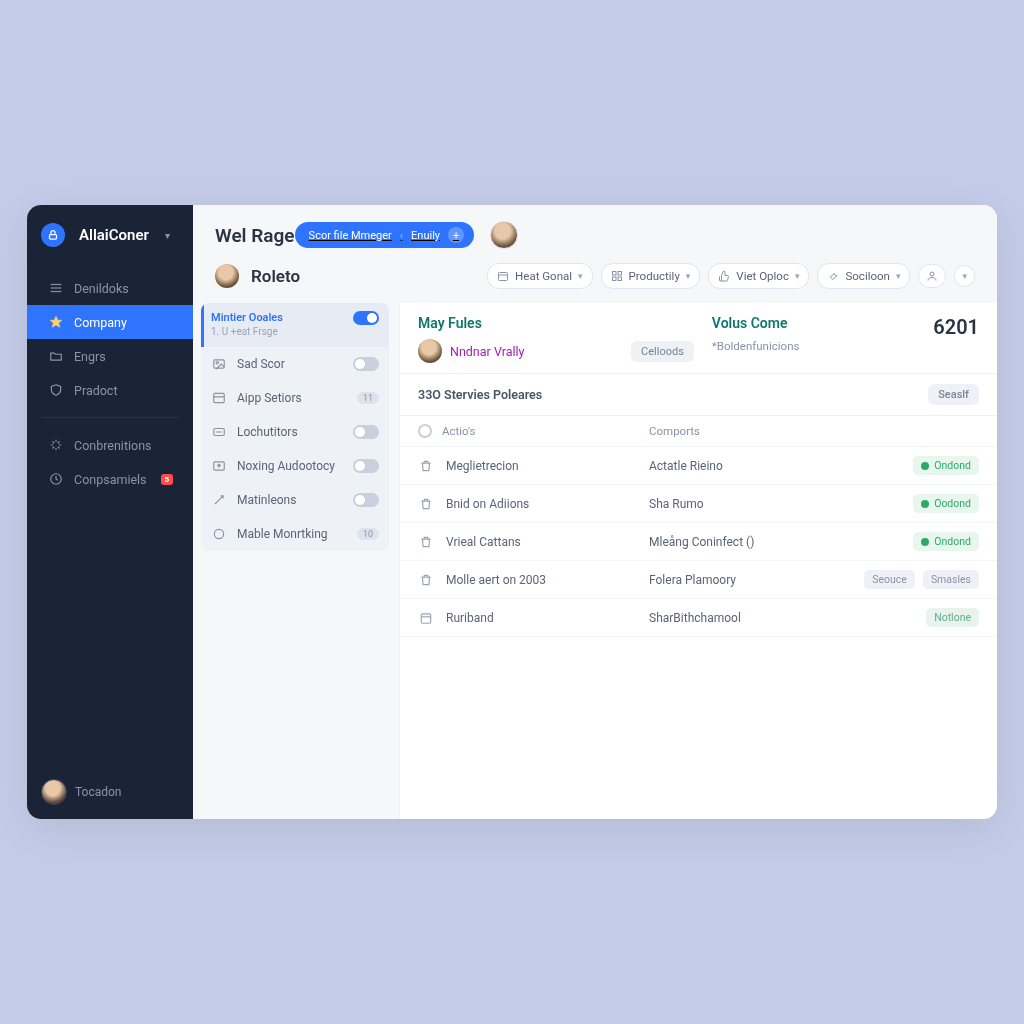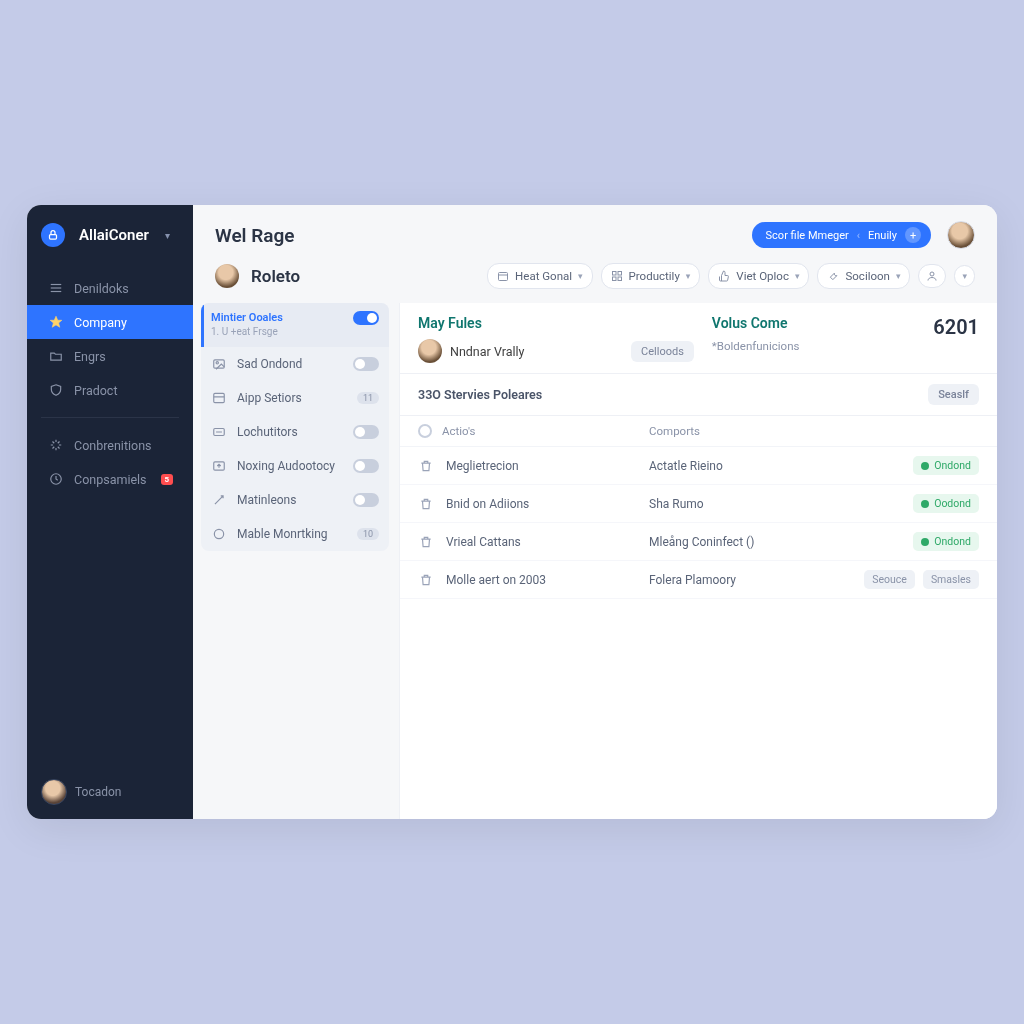--- a/index.html
+++ b/index.html
@@ -71,25 +71,25 @@
     .avatar-sm {
       width:26px; height:26px; border-radius:50%;
       background: radial-gradient(circle at 45% 35%, #e8c8a8 35%, #5a4438 70%);
       border:1px solid #3a4660;
     }
     .footer-label { color:#8a93a8; font-size:12px; }
 
     
     .main { flex:1; display:flex; flex-direction:column; background:#f6f7f9; }
     .topbar {
-      display:flex; align-items:center; justify-content:space-between;
+      display:flex; align-items:center; justify-content:flex-start;
       padding:16px 22px 14px 22px;
     }
     .page-title { font-size:19px; font-weight:600; color:#2b3445; }
-    .topbar-right { display:flex; align-items:center; gap:16px; }
+    .topbar-right { display:flex; align-items:center; gap:16px;text-decoration:underline; }
     .pill-btn {
       display:flex; align-items:center; gap:8px;
       background:#2e74ff; color:#fff;
       border-radius:20px; padding:5px 10px 5px 14px;
       font-size:11px; cursor:pointer;
     }
     .pill-sep { opacity:.5; }
     .pill-plus {
       width:16px; height:16px; border-radius:50%;
       background:rgba(255,255,255,.25); display:flex; align-items:center; justify-content:center;
@@ -165,21 +165,21 @@
 
     
     .pane { flex:1; background:#fff; border-left:1px solid #eef0f5; display:flex; flex-direction:column; }
     .pane-header {
       display:flex; padding:12px 18px 10px 18px; border-bottom:1px solid #eef0f5;
     }
     .pane-col-l { flex:1.1; }
     .pane-col-r { flex:1; display:flex; align-items:flex-start; justify-content:space-between; }
     .pane-title { font-size:14px; font-weight:600; color:#0f766e; margin-bottom:8px; }
     .user-line { display:flex; align-items:center; gap:8px; }
-    .user-name { font-size:12.5px; color:#404040; }
+    .user-name { font-size:12.5px; color:#a21caf; }
     .chip {
       background:#eef1f6; color:#7a8399; font-size:11px;
       border-radius:6px; padding:4px 10px; margin-left:auto; margin-right:18px;
     }
     .sub-label { font-size:11.5px; color:#8a93a8; }
     .big-num { font-size:20px; font-weight:600; color:#2b3445; }
 
     .section-row {
       display:flex; align-items:center; justify-content:space-between;
       padding:10px 18px; border-bottom:1px solid #eef0f5;
@@ -390,21 +390,21 @@
             <span class="toggle on"></span>
           </div>
           <div class="filter-item">
             <span class="filter-icn">
                 <svg width="14" height="14" viewBox="0 0 24 24" fill="none" stroke-width="2">
                   <rect x="3" y="5" width="18" height="14" rx="2"></rect>
                   <circle cx="9" cy="10" r="2"></circle>
                   <path d="M21 17l-5-5-9 9"></path>
                 </svg>
               </span>
-            <span>Sad Ondond</span>
+            <span>Sad Scor</span>
             <span class="toggle"></span>
           </div>
           <div class="filter-item">
             <span class="filter-icn">
                 <svg width="14" height="14" viewBox="0 0 24 24" fill="none" stroke-width="2">
                   <rect x="3" y="4" width="18" height="16" rx="2"></rect>
                   <line x1="3" y1="10" x2="21" y2="10"></line>
                 </svg>
               </span>
             <span>Aipp Setiors</span>
@@ -538,18 +538,33 @@
               </span>
             <span>Molle aert on 2003</span>
           </div>
           <div class="c2">Folera Plamoory</div>
           <div class="c3">
             <span class="tag-gray">Seouce</span>
             <span class="tag-gray">Smasles</span>
           </div>
         </div>
 
+        <div class="row">
+          <div class="c1">
+            <span class="row-icn">
+                <svg width="14" height="14" viewBox="0 0 24 24" fill="none" stroke="#2fa968" stroke-width="2">
+                  <rect x="4" y="5" width="16" height="16" rx="2"></rect>
+                  <line x1="4" y1="10" x2="20" y2="10"></line>
+                </svg>
+              </span>
+            <span>Ruriband</span>
+          </div>
+          <div class="c2">SharBithchamool</div>
+          <div class="c3">
+              <span class="status muted">Notlone</span>
+            </div>
+        </div>
 
       </div>
     </div>
 
   </div>
 </div>
 
 </body></html>

